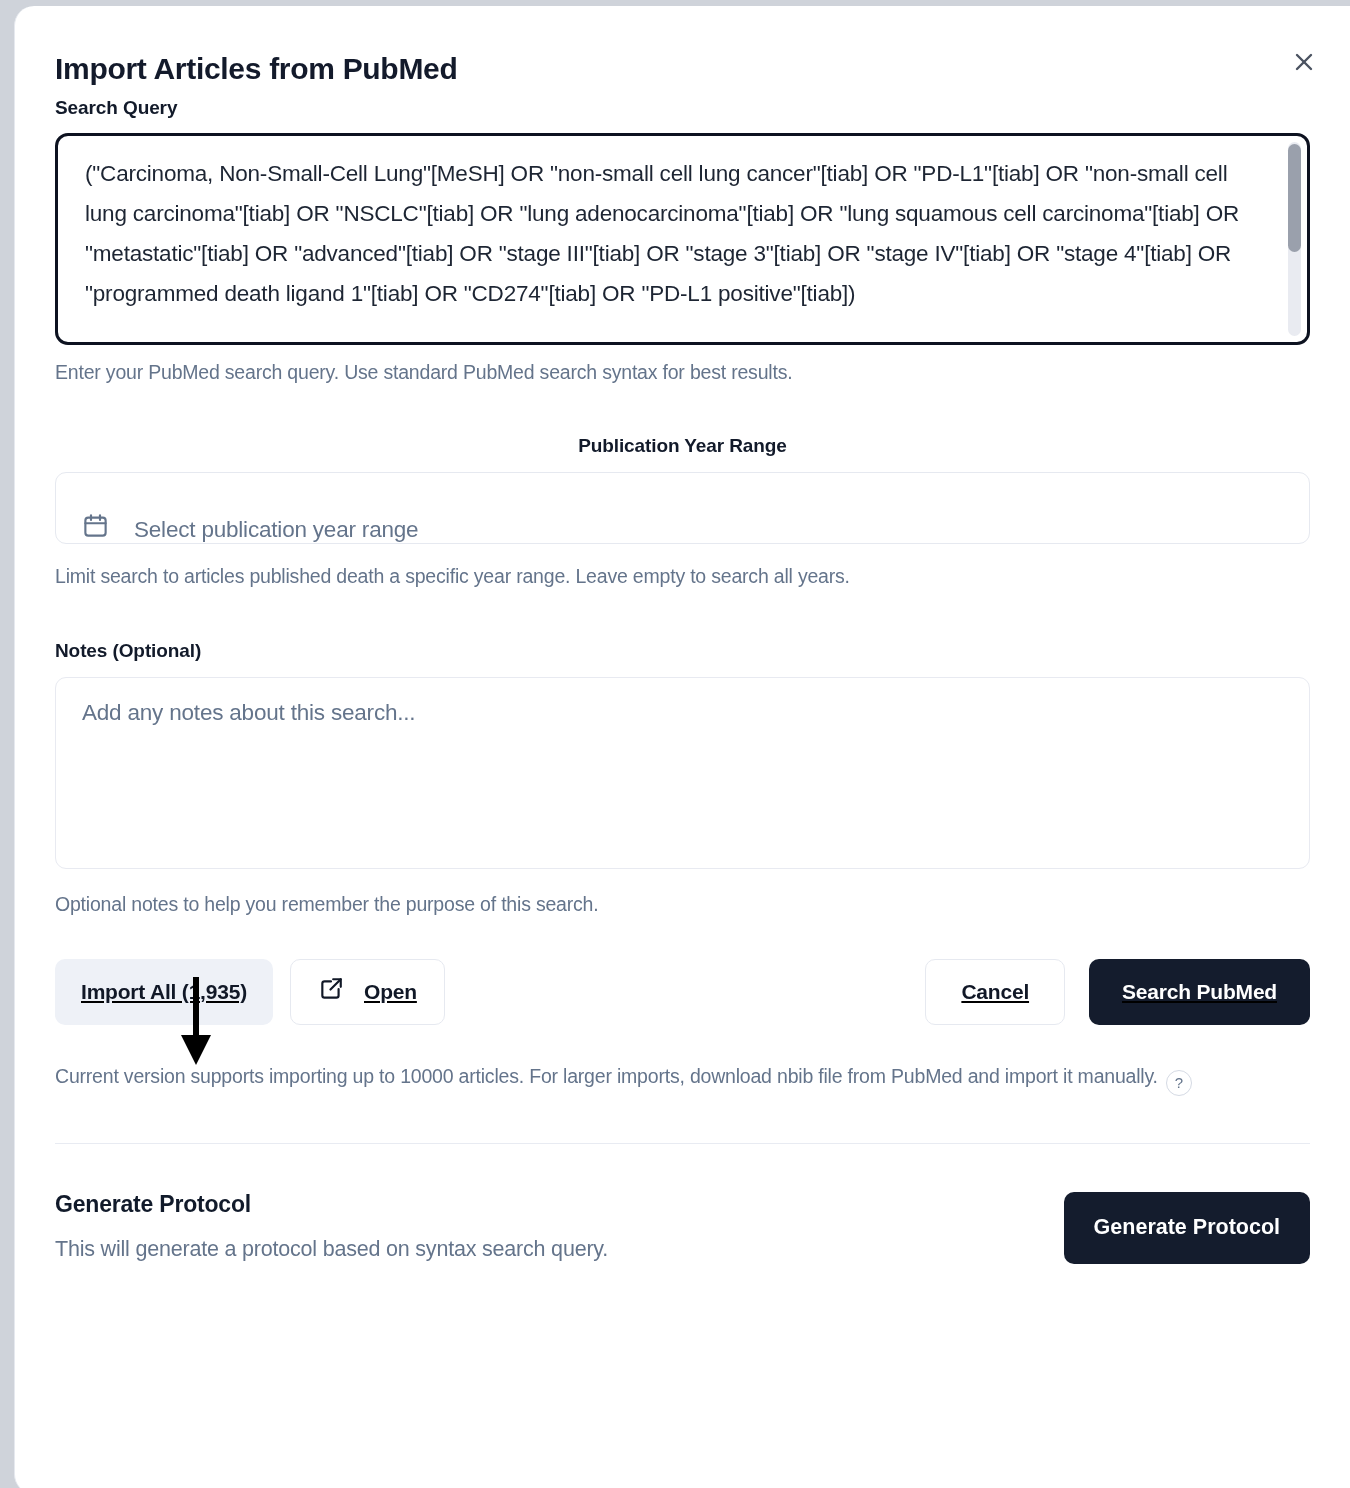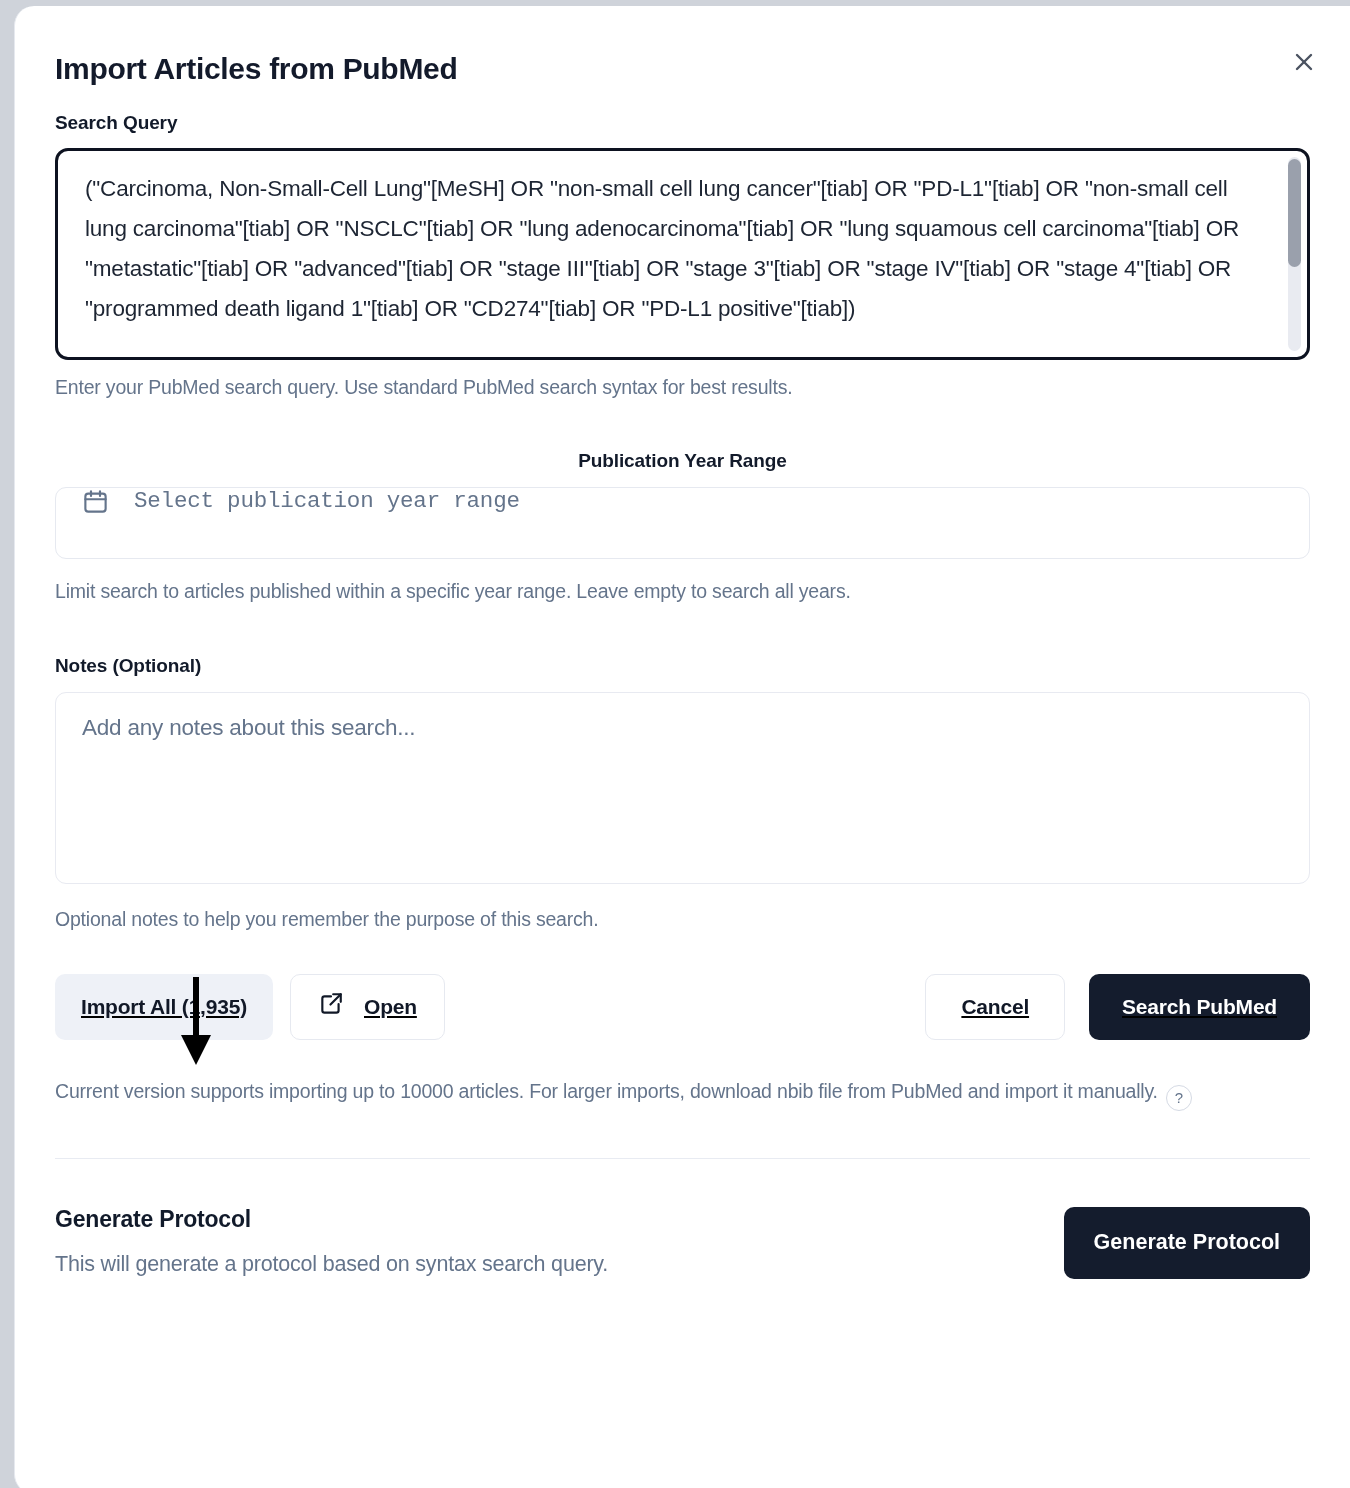--- a/index.html
+++ b/index.html
@@ -62,21 +62,21 @@
     letter-spacing: -0.1px;
   }
   .helper {
     font-size: 19.5px;
     color: #64748b;
     letter-spacing: -0.2px;
     line-height: 1.6;
   }
 
   
-  .q-label { margin-top: 26px; }
+  .q-label { margin-top: 11px; }
 
   #query-box {
     position: relative;
     margin-top: 14px;
     height: 212px;
     border: 3px solid #0d1220;
     border-radius: 13px;
     background: #fff;
     overflow: hidden;
   }
@@ -124,24 +124,23 @@
 
   
   .py-label { display:block; margin-top: 47px; text-align: center; }
   #year-field {
     margin-top: 15px;
     height: 72px;
     border: 1px solid #e6e9f0;
     border-radius: 11px;
     background: #fff;
     display: flex;
-    align-items: flex-start;
+    align-items: flex-end;
     padding: 0 26px;
     cursor: pointer;
-    font-family: Liberation Mono, monospace;
   }
   #year-placeholder {
     margin-left: 25px;
     font-size: 22.5px;
     color: #64748b;
     letter-spacing: -0.2px;
   }
   .py-helper { margin-top: 17px; display:block; }
 
   
@@ -322,21 +321,21 @@
         <svg width="27" height="27" viewBox="0 0 24 24" fill="none" stroke="#64748b" stroke-width="1.9" stroke-linecap="round" stroke-linejoin="round">
           <rect x="3" y="5" width="18" height="16" rx="2.5"></rect>
           <line x1="3" y1="10" x2="21" y2="10"></line>
           <line x1="8" y1="3" x2="8" y2="7"></line>
           <line x1="16" y1="3" x2="16" y2="7"></line>
         </svg>
       </span>
       <span id="year-placeholder">Select publication year range</span>
     </div>
 
-    <span class="helper py-helper">Limit search to articles published within a specific year range. Leave empty to search all years.</span>
+    <span class="helper py-helper">Limit search to articles published death a specific year range. Leave empty to search all years.</span>
 
     <span class="field-label nt-label">Notes (Optional)</span>
 
     <textarea id="notes-field" placeholder="Add any notes about this search..." style=""></textarea>
 
     <span class="helper nt-helper">Optional notes to help you remember the purpose of this search.</span>
 
     <div id="action-row">
       <button class="btn" id="import-all-btn">Import All (1,935)</button>
 

